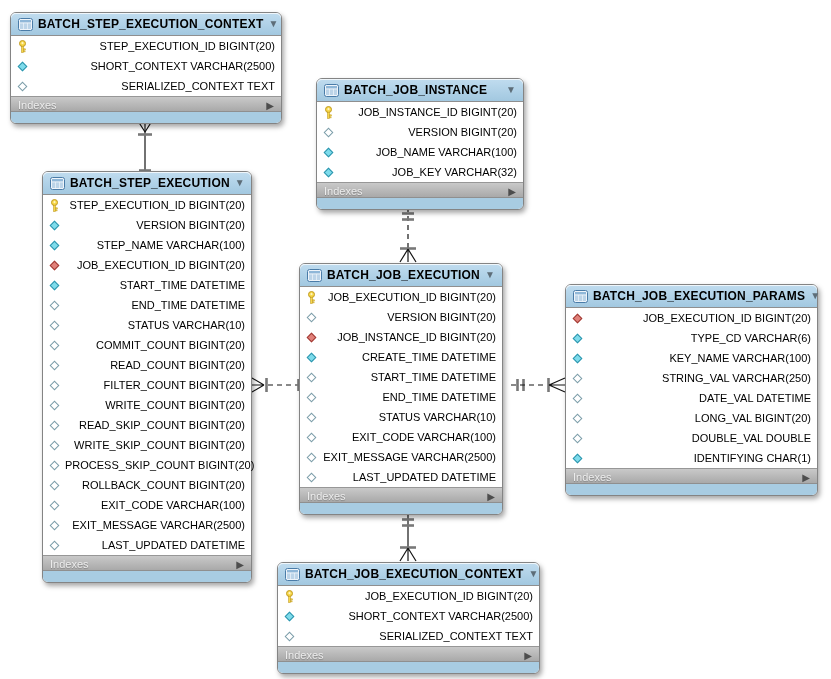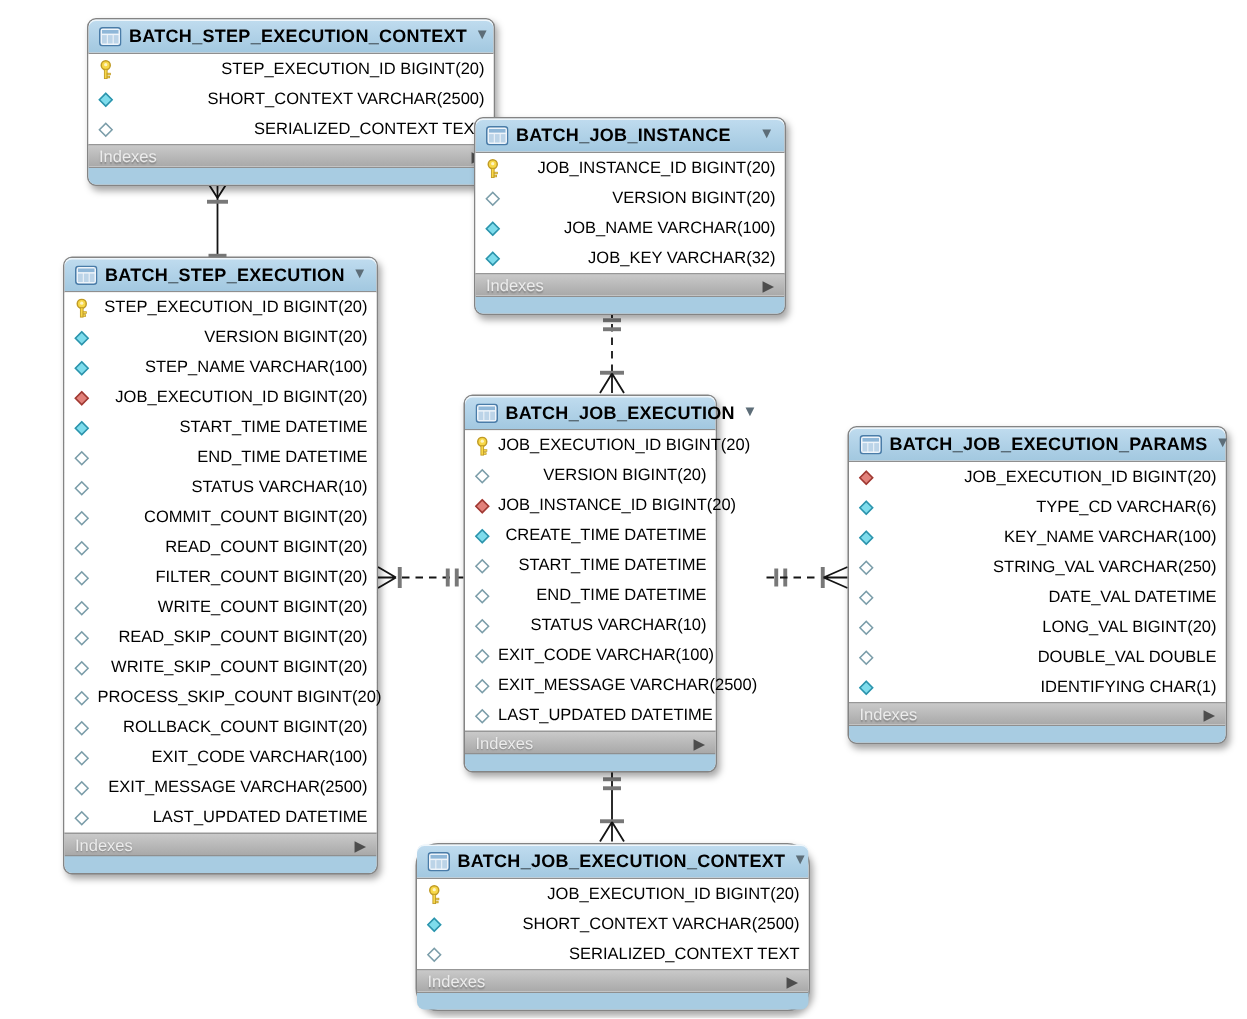--- a/index.html
+++ b/index.html
@@ -21,26 +21,26 @@
   .d{flex:none;width:7px;height:7px;transform:rotate(45deg);margin:0 2px;box-sizing:border-box;}
   .d.notnull{background:#7edcec;border:1px solid #2e93ab;}
   .d.nullable{background:#ffffff;border:1px solid #7b9da9;}
   .d.fk{background:#e2817a;border:1px solid #9e3a34;}
   .t-indexes{height:14px;display:flex;align-items:flex-end;padding:0 7px;
              background:linear-gradient(#c9c9c9,#a9a9a9);color:#ececec;font-size:11px;
              border-top:1px solid #979797;text-shadow:0 1px 1px rgba(0,0,0,0.25);}
   .x-arrow{margin-left:auto;color:#4d4d4d;font-size:10px;line-height:1;text-shadow:none;}
   .t-strip{height:11px;background:#a8cce2;border-top:1px solid #8f8f8f;border-radius:0 0 5px 5px;}
   
-  .batch-step-execution-context{left:10px;top:12px;width:272px;margin-left:48px;}
+  .batch-step-execution-context{left:10px;top:12px;width:272px;}
   .batch-job-instance{left:316px;top:78px;width:208px;}
   .batch-step-execution{left:42px;top:171px;width:210px;}
-  .batch-job-execution{left:309px;top:263px;width:169px;}
+  .batch-job-execution{left:299px;top:263px;width:204px;}
   .batch-job-execution-params{left:565px;top:284px;width:253px;}
-  .batch-job-execution-context{left:277px;top:562px;width:263px;border-radius:15px;}
+  .batch-job-execution-context{left:277px;top:562px;width:263px;}
   
   .rl{stroke:#141414;stroke-width:1.2;fill:none;}
   .rl-dash{stroke:#141414;stroke-width:1.2;fill:none;stroke-dasharray:5 4;}
   .rbar{stroke:#787878;stroke-width:2.6;fill:none;}
 </style>
 </head>
 <body>
 
 <div class="stage">
 

